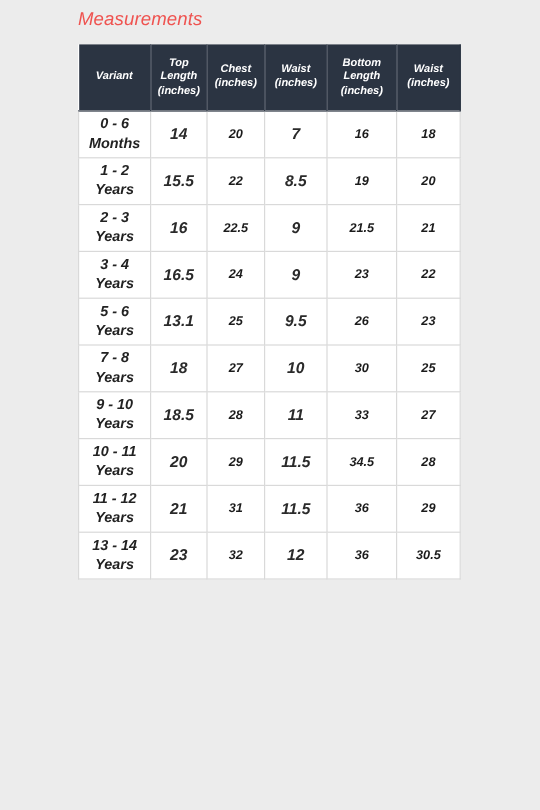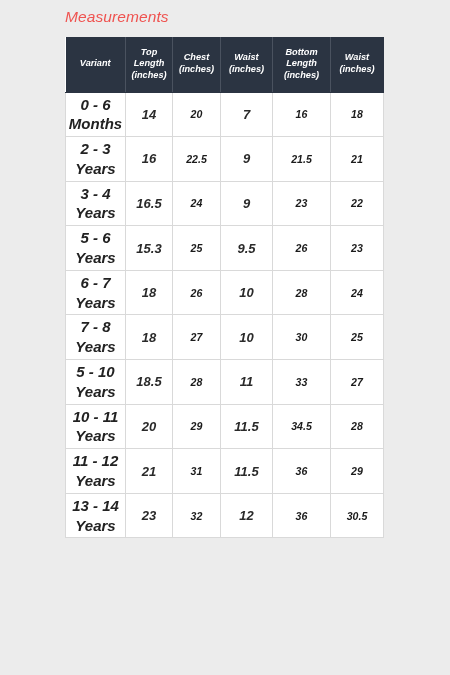--- a/index.html
+++ b/index.html
@@ -72,21 +72,21 @@
     border: 1px solid #d9d9d9;
     text-align: center;
     vertical-align: middle;
     color: #1d1d1d;
     background: #ffffff;
     padding: 2px 1px;
   }
 
   
   table.size-table tbody td.c-variant {
-    font-size: 15px;
+    font-size: 12px;
     font-weight: bold;
     line-height: 1.32;
     color: #222222;
   }
   
   table.size-table tbody td.c-small {
     font-size: 13px;
     font-weight: bold;
     color: #2a2a2a;
   }
@@ -134,61 +134,61 @@
       <tbody>
           <tr>
             <td class="c-variant"><span>0 - 6</span><br><span>Months</span></td>
             <td class="c-small">14</td>
             <td class="c-reg">20</td>
             <td class="c-small">7</td>
             <td class="c-reg">16</td>
             <td class="c-reg">18</td>
           </tr>
           <tr>
+            <td class="c-variant"><span>1 - 2</span><br><span>Years</span></td>
+            <td class="c-small">15.5</td>
+            <td class="c-reg">22</td>
+            <td class="c-small">8.5</td>
+            <td class="c-reg">19</td>
+            <td class="c-reg">20</td>
+          </tr>
+          <tr>
             <td class="c-variant"><span>2 - 3</span><br><span>Years</span></td>
             <td class="c-small">16</td>
             <td class="c-reg">22.5</td>
             <td class="c-small">9</td>
             <td class="c-reg">21.5</td>
             <td class="c-reg">21</td>
           </tr>
           <tr>
             <td class="c-variant"><span>3 - 4</span><br><span>Years</span></td>
             <td class="c-small">16.5</td>
             <td class="c-reg">24</td>
             <td class="c-small">9</td>
             <td class="c-reg">23</td>
             <td class="c-reg">22</td>
           </tr>
           <tr>
             <td class="c-variant"><span>5 - 6</span><br><span>Years</span></td>
-            <td class="c-small">15.3</td>
+            <td class="c-small">13.1</td>
             <td class="c-reg">25</td>
             <td class="c-small">9.5</td>
             <td class="c-reg">26</td>
             <td class="c-reg">23</td>
-          </tr>
-          <tr>
-            <td class="c-variant"><span>6 - 7</span><br><span>Years</span></td>
-            <td class="c-small">18</td>
-            <td class="c-reg">26</td>
-            <td class="c-small">10</td>
-            <td class="c-reg">28</td>
-            <td class="c-reg">24</td>
           </tr>
           <tr>
             <td class="c-variant"><span>7 - 8</span><br><span>Years</span></td>
             <td class="c-small">18</td>
             <td class="c-reg">27</td>
             <td class="c-small">10</td>
             <td class="c-reg">30</td>
             <td class="c-reg">25</td>
           </tr>
           <tr>
-            <td class="c-variant"><span>5 - 10</span><br><span>Years</span></td>
+            <td class="c-variant"><span>9 - 10</span><br><span>Years</span></td>
             <td class="c-small">18.5</td>
             <td class="c-reg">28</td>
             <td class="c-small">11</td>
             <td class="c-reg">33</td>
             <td class="c-reg">27</td>
           </tr>
           <tr>
             <td class="c-variant"><span>10 - 11</span><br><span>Years</span></td>
             <td class="c-small">20</td>
             <td class="c-reg">29</td>

